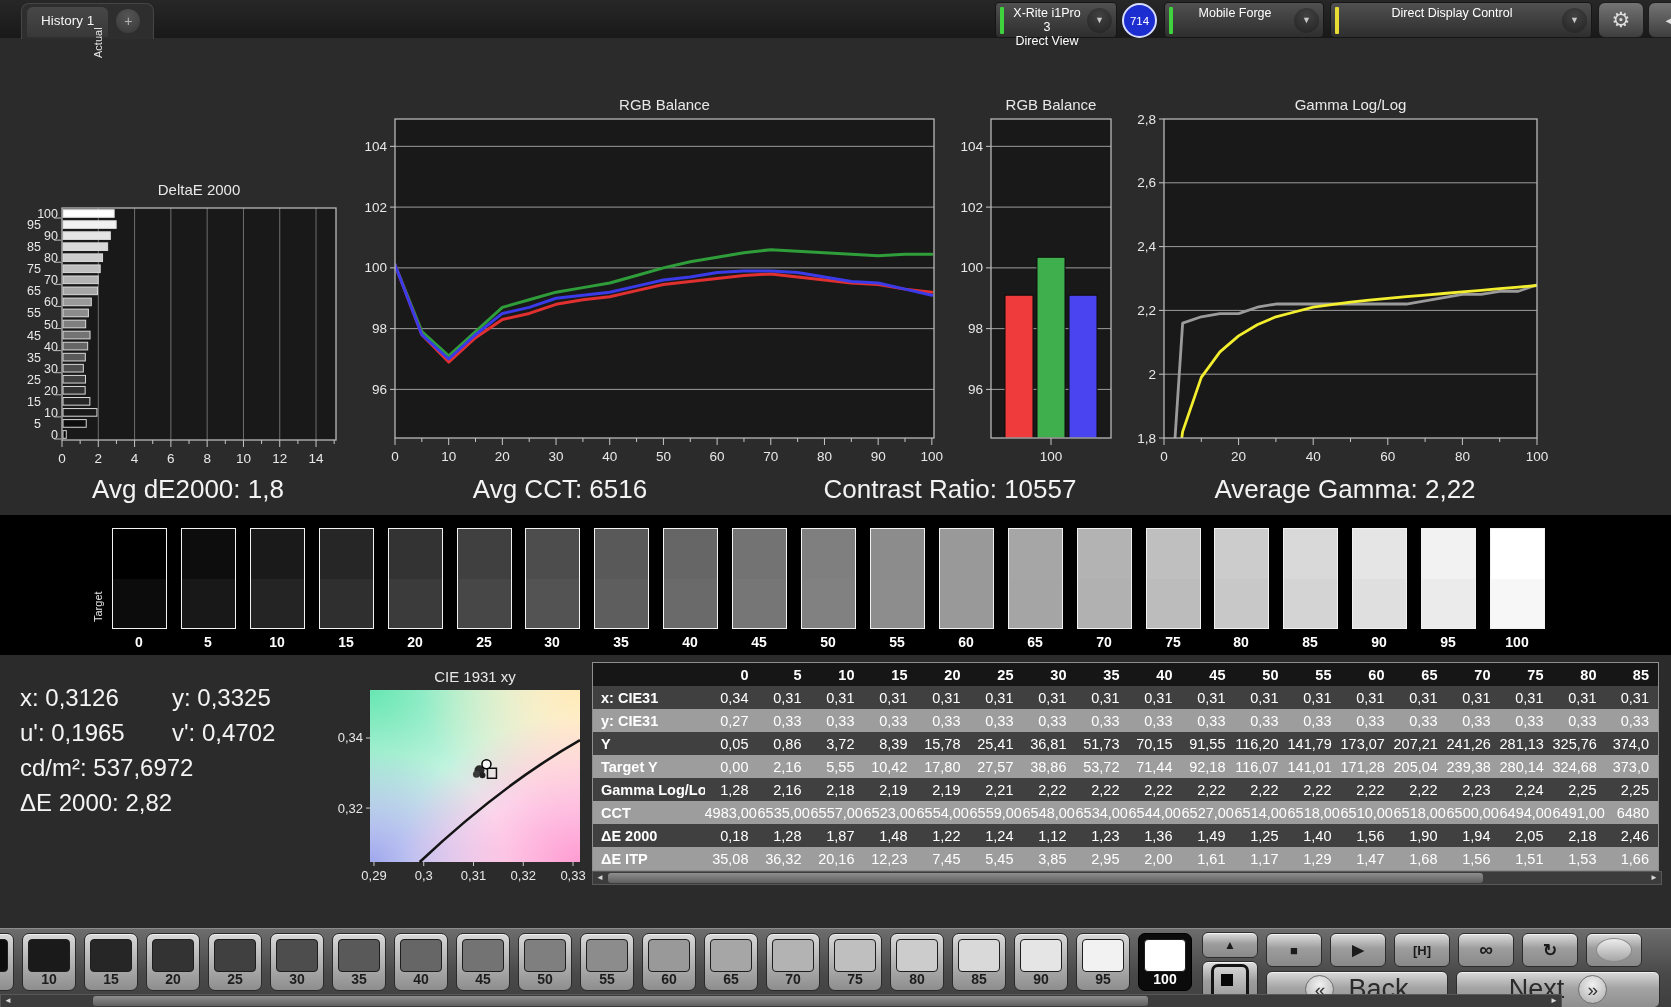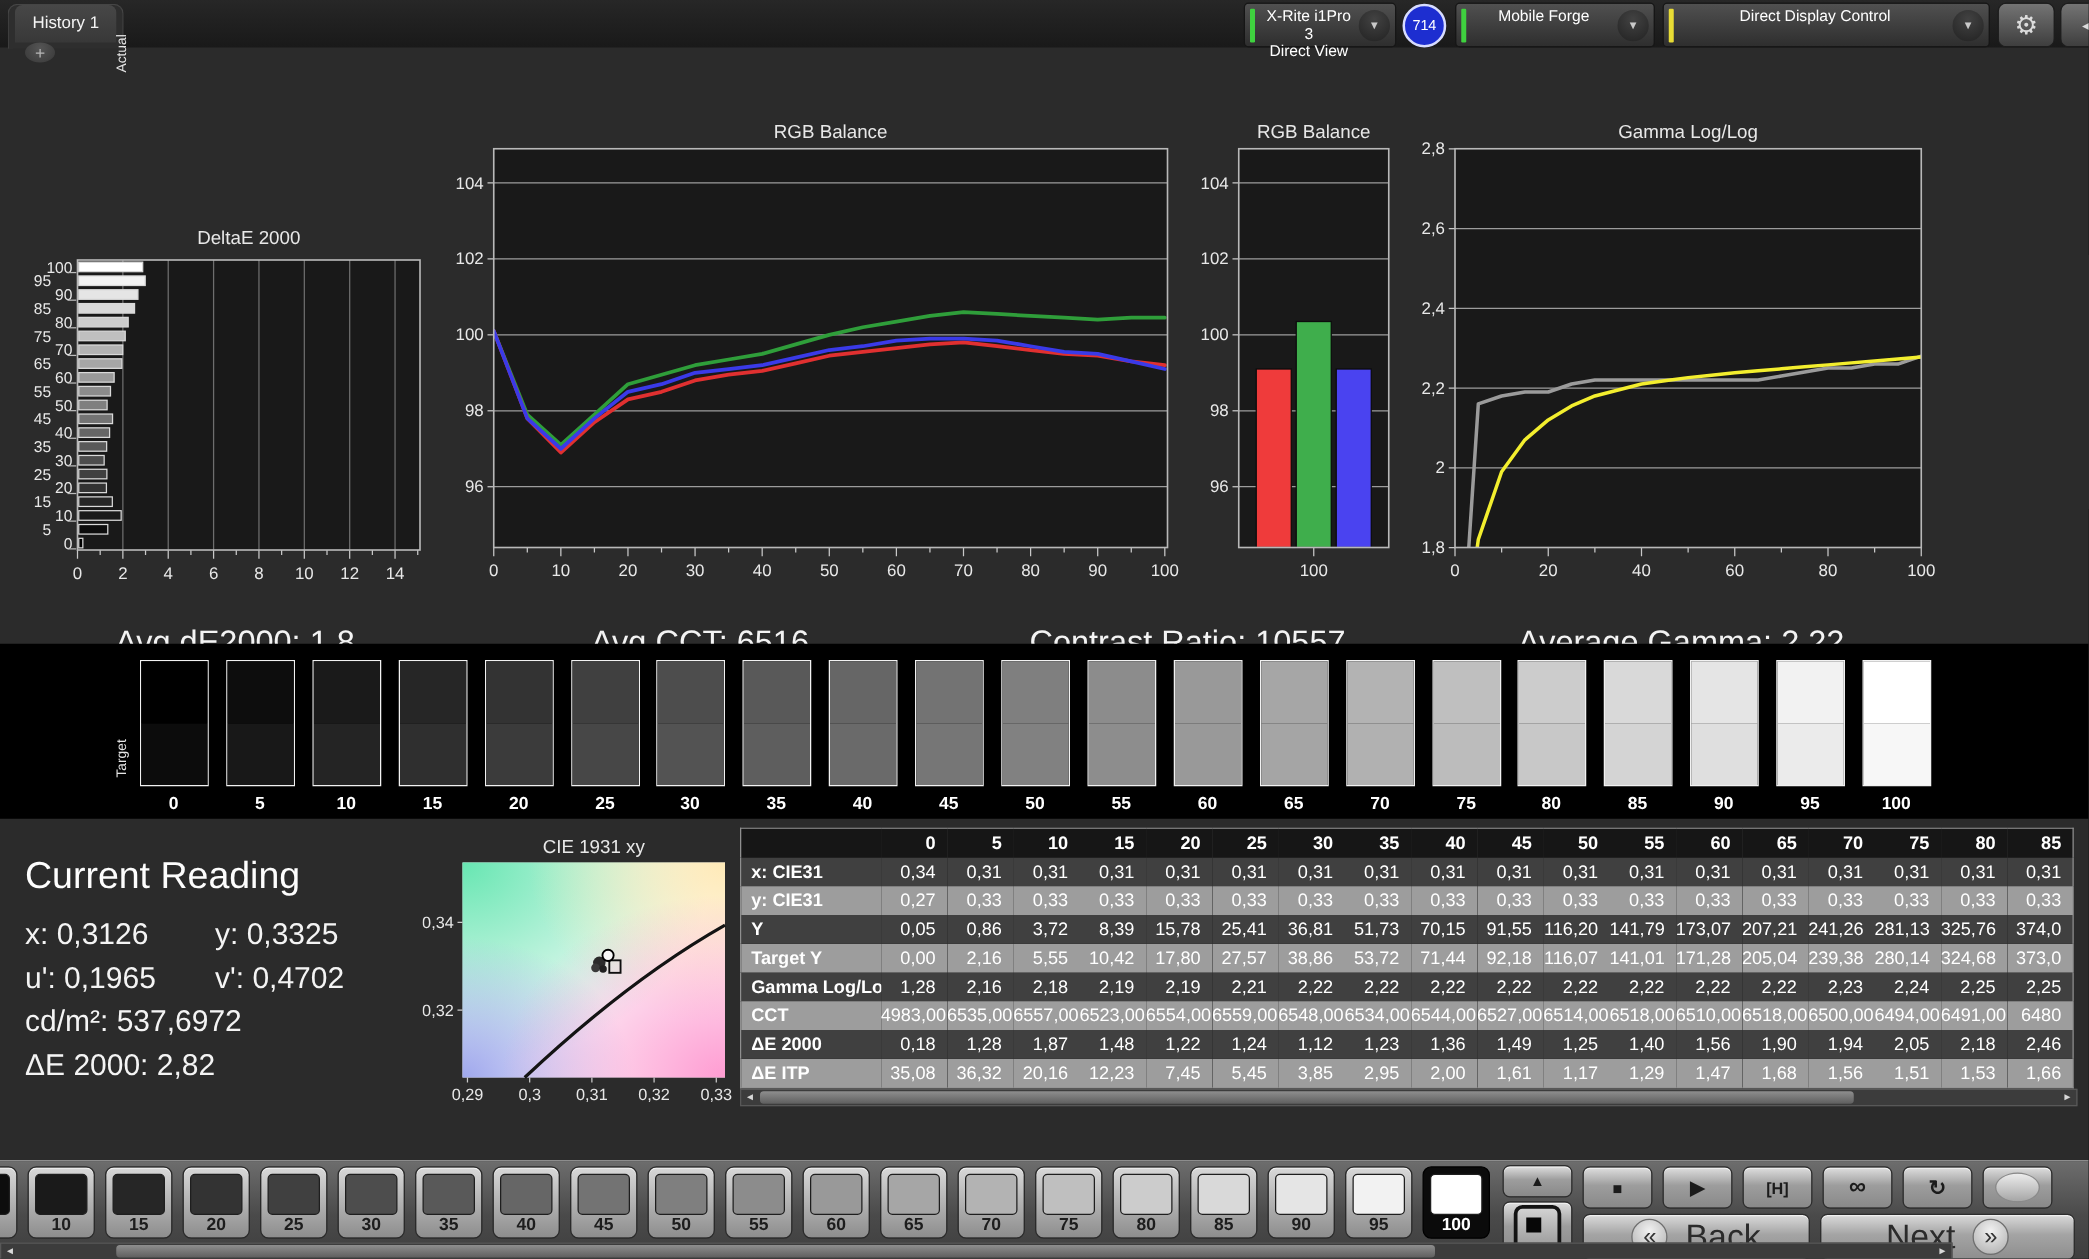--- a/index.html
+++ b/index.html
@@ -2,40 +2,40 @@
 <html><head>
 <meta charset="utf-8">
 <style>
   html,body{margin:0;padding:0;background:#1a1a1a;}
   .screen{position:relative;width:1671px;height:1007px;overflow:hidden;background:#2b2b2b;
           font-family:"Liberation Sans",sans-serif;color:#eee;}
   svg{font-family:"Liberation Sans",sans-serif;display:block;}
 
   
   .topbar{position:absolute;top:0;left:0;right:0;height:38px;background:linear-gradient(#272727,#191919);}
-  .tabgroup{position:absolute;left:6px;top:3px;height:35px;background:#2e2e2e;border-radius:8px 8px 0 0;
-            display:flex;align-items:flex-start;padding:0 5px;border:1px solid #454545;border-bottom:none;flex-direction:column;}
+  .tabgroup{position:absolute;left:21px;top:3px;height:35px;background:#2e2e2e;border-radius:8px 8px 0 0;
+            display:flex;align-items:center;padding:0 5px;border:1px solid #454545;border-bottom:none;}
   .tab{background:linear-gradient(#474747,#383838);border-radius:6px 6px 0 0;padding:6px 14px 9px;
        font-size:13.5px;color:#f4f4f4;}
   .addtab{width:24px;height:24px;border-radius:50%;background:radial-gradient(circle at 50% 30%,#555,#383838);
           color:#b5b5b5;font-size:14px;display:flex;align-items:center;justify-content:center;margin:0 8px 2px 8px;}
   .meter{position:absolute;top:2px;height:34px;background:linear-gradient(#505050,#2e2e2e);border-radius:4px;
          border:1px solid #161616;display:flex;align-items:center;text-align:center;}
   .meter .ind{width:4px;height:27px;margin:0 7px 0 4px;border-radius:1px;}
   .meter .mtext{flex:1;font-size:12.5px;line-height:14px;color:#fff;height:28px;display:flex;flex-direction:column;justify-content:flex-start;padding-top:0;}
   .meter .chev{width:25px;height:25px;border-radius:50%;background:radial-gradient(circle at 50% 30%,#424242,#222);
                display:flex;align-items:center;justify-content:center;color:#c9c9c9;font-size:9px;margin:0 4px;}
   .badge{position:absolute;top:3px;left:1122px;width:31px;height:31px;border-radius:50%;background:#1d2ed0;
          border:2px solid #d7dcff;color:#fff;font-size:11.5px;font-weight:normal;display:flex;align-items:center;justify-content:center;}
   .iconbtn{position:absolute;top:2px;height:34px;border-radius:7px;background:linear-gradient(#747474,#3e3e3e);
            border:1px solid #1d1d1d;color:#dcdcdc;display:flex;align-items:center;justify-content:center;}
 
   
   .pagetitle{position:absolute;left:12px;top:80px;font-size:37px;font-weight:300;color:#fbfbfb;letter-spacing:.5px;}
-  .summary{position:absolute;top:474px;transform:translateX(-50%);font-size:26px;color:#f3f3f3;white-space:nowrap;margin-top:24px;}
+  .summary{position:absolute;top:474px;transform:translateX(-50%);font-size:26px;color:#f3f3f3;white-space:nowrap;}
 
   
   .chart{position:absolute;}
 
   
   .strip{position:absolute;left:0;top:515px;width:1671px;height:140px;background:#000;}
   .rot{position:absolute;writing-mode:vertical-rl;transform:rotate(180deg);font-size:11px;color:#e6e6e6;
        height:52px;text-align:center;left:92px;}
   .sw{position:absolute;top:13px;width:55px;height:101px;border:1.5px solid #f2f2f2;box-sizing:border-box;}
   .sw .half{position:absolute;left:0;width:100%;height:50%;}
@@ -517,21 +517,20 @@
       </div>
       <div class="swlab" style="left: 1419px;">95</div>
       <div class="sw" style="left: 1490px;">
         <div class="half" style="top: 0px; background: rgb(255, 255, 255);"></div>
         <div class="half" style="top: 50%; background: rgb(247, 247, 247);"></div>
       </div>
       <div class="swlab" style="left: 1488px;">100</div>
     </div>
 
   <div class="cur">
-    <h2>Current Reading</h2>
     <div class="row"><span class="c1">x: 0,3126</span><span>y: 0,3325</span></div>
     <div class="row"><span class="c1">u': 0,1965</span><span>v': 0,4702</span></div>
     <div class="row">cd/m²: 537,6972</div>
     <div class="row">ΔE 2000: 2,82</div>
   </div>
 
   <div class="tablewrap">
     <table id="mtable">
         <colgroup>
           <col style="width: 112px;">

